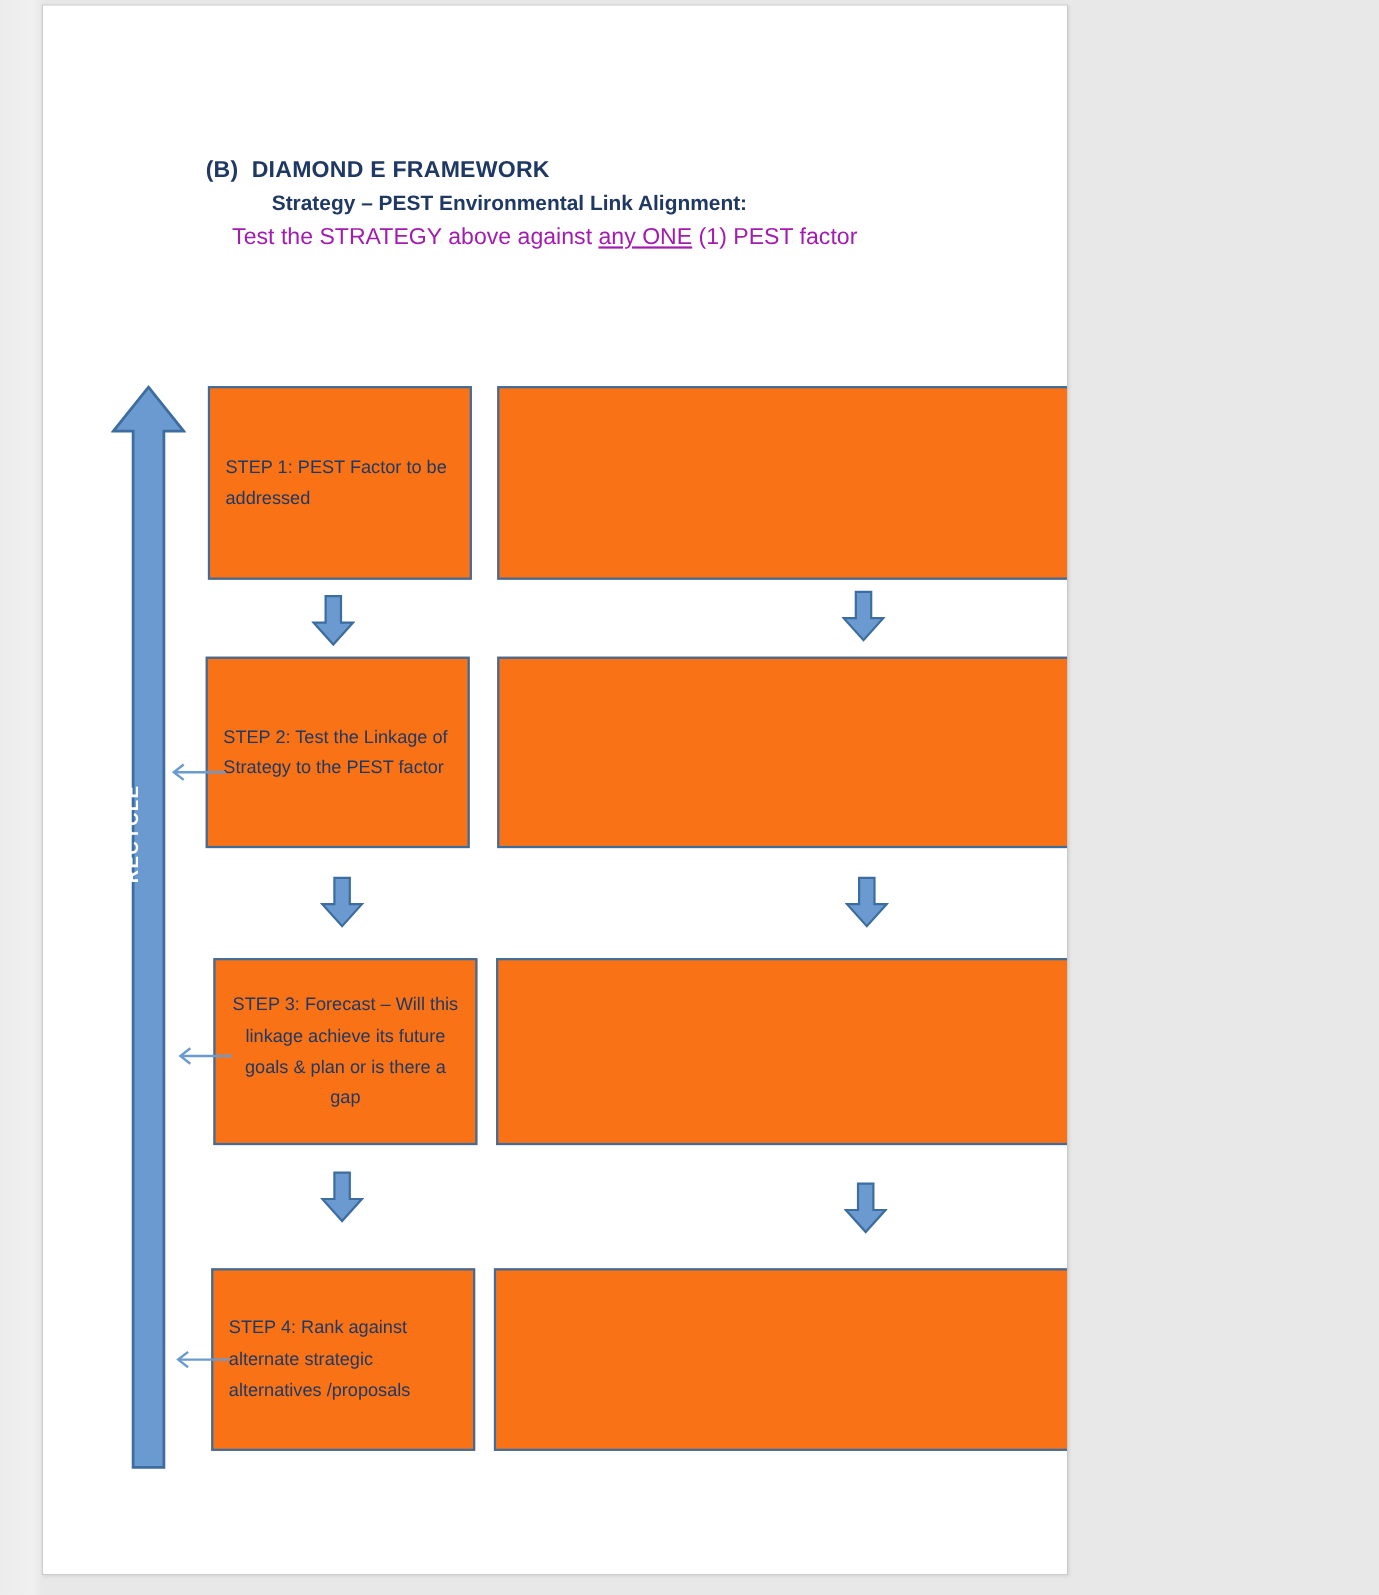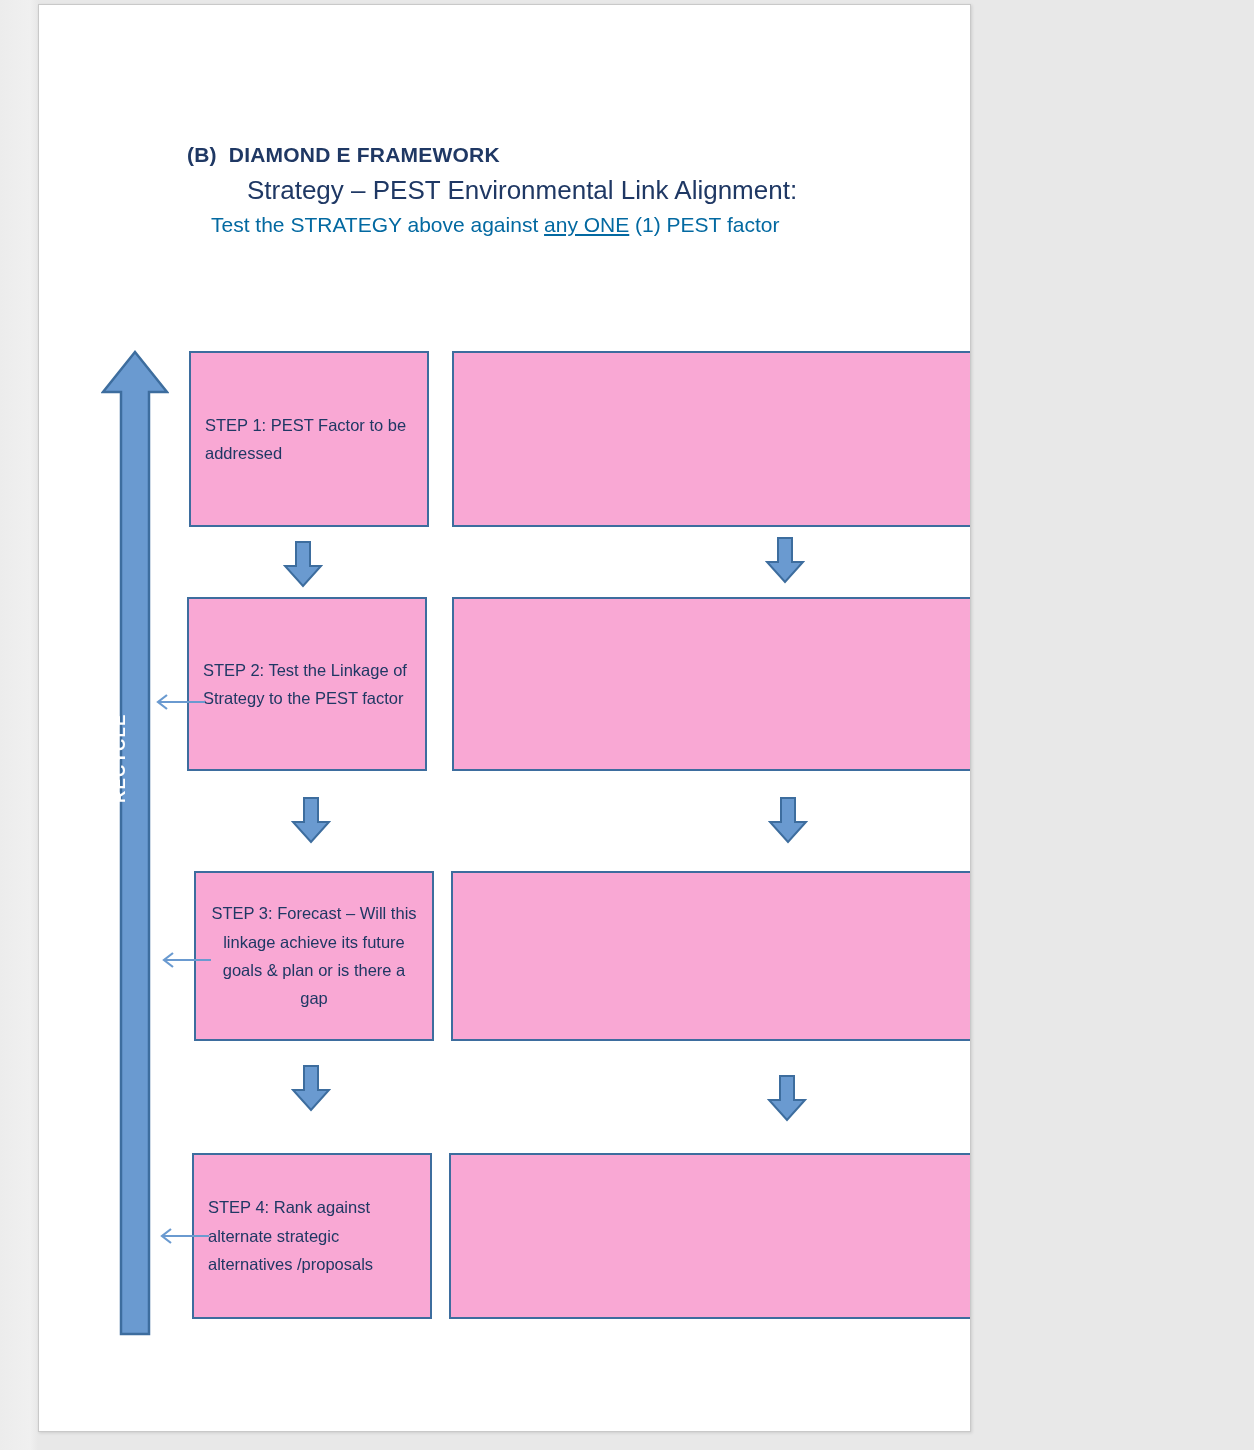--- a/index.html
+++ b/index.html
@@ -46,29 +46,29 @@
     color: #1F3864;
   }
   .heading-line1 {
     font-size: 21px;
     font-weight: bold;
     letter-spacing: 0.2px;
     white-space: pre;
     margin: 0 0 8px 38px;
   }
   .heading-line2 {
-    font-size: 26px;
-    font-weight: normal;
+    font-size: 19px;
+    font-weight: bold;
     margin: 0 0 7px 98px;
   }
   .heading-line3 {
     font-size: 21px;
     font-weight: normal;
     margin: 0 0 0 62px;
-    color: #0369a1;
+    color: #a21caf;
   }
   .heading-line3 .underlined {
     text-decoration: underline;
   }
 
   
   .recycle-arrow {
     position: absolute;
     left: 62px;
     top: 343px;
@@ -95,21 +95,21 @@
     line-height: 38px;
     text-align: left;
     overflow: hidden;
     white-space: nowrap;
   }
 
   
   .box {
     position: absolute;
     border: 2px solid #3D6D9E;
-    background: #f9a8d4;
+    background: #f97316;
     box-sizing: border-box;
   }
   .step-box {
     padding: 0 14px;
     display: flex;
     align-items: center;
   }
   .step-text {
     color: #1F3864;
     font-size: 16.5px;

